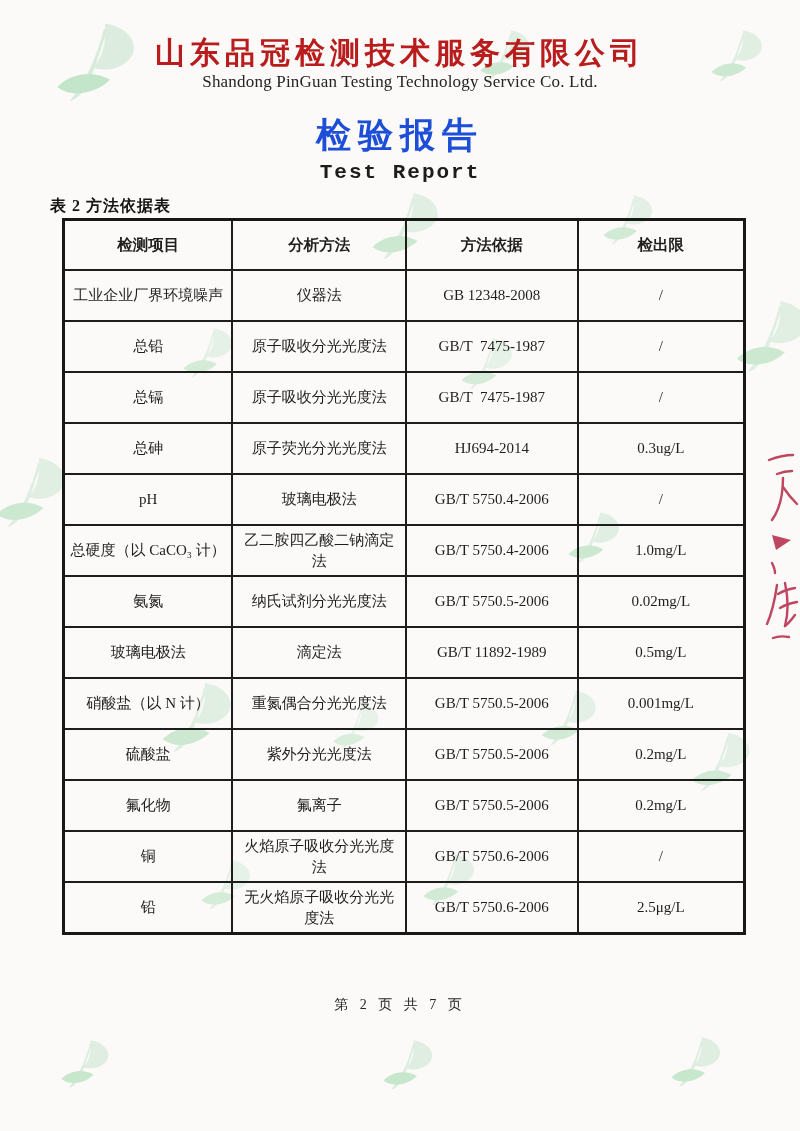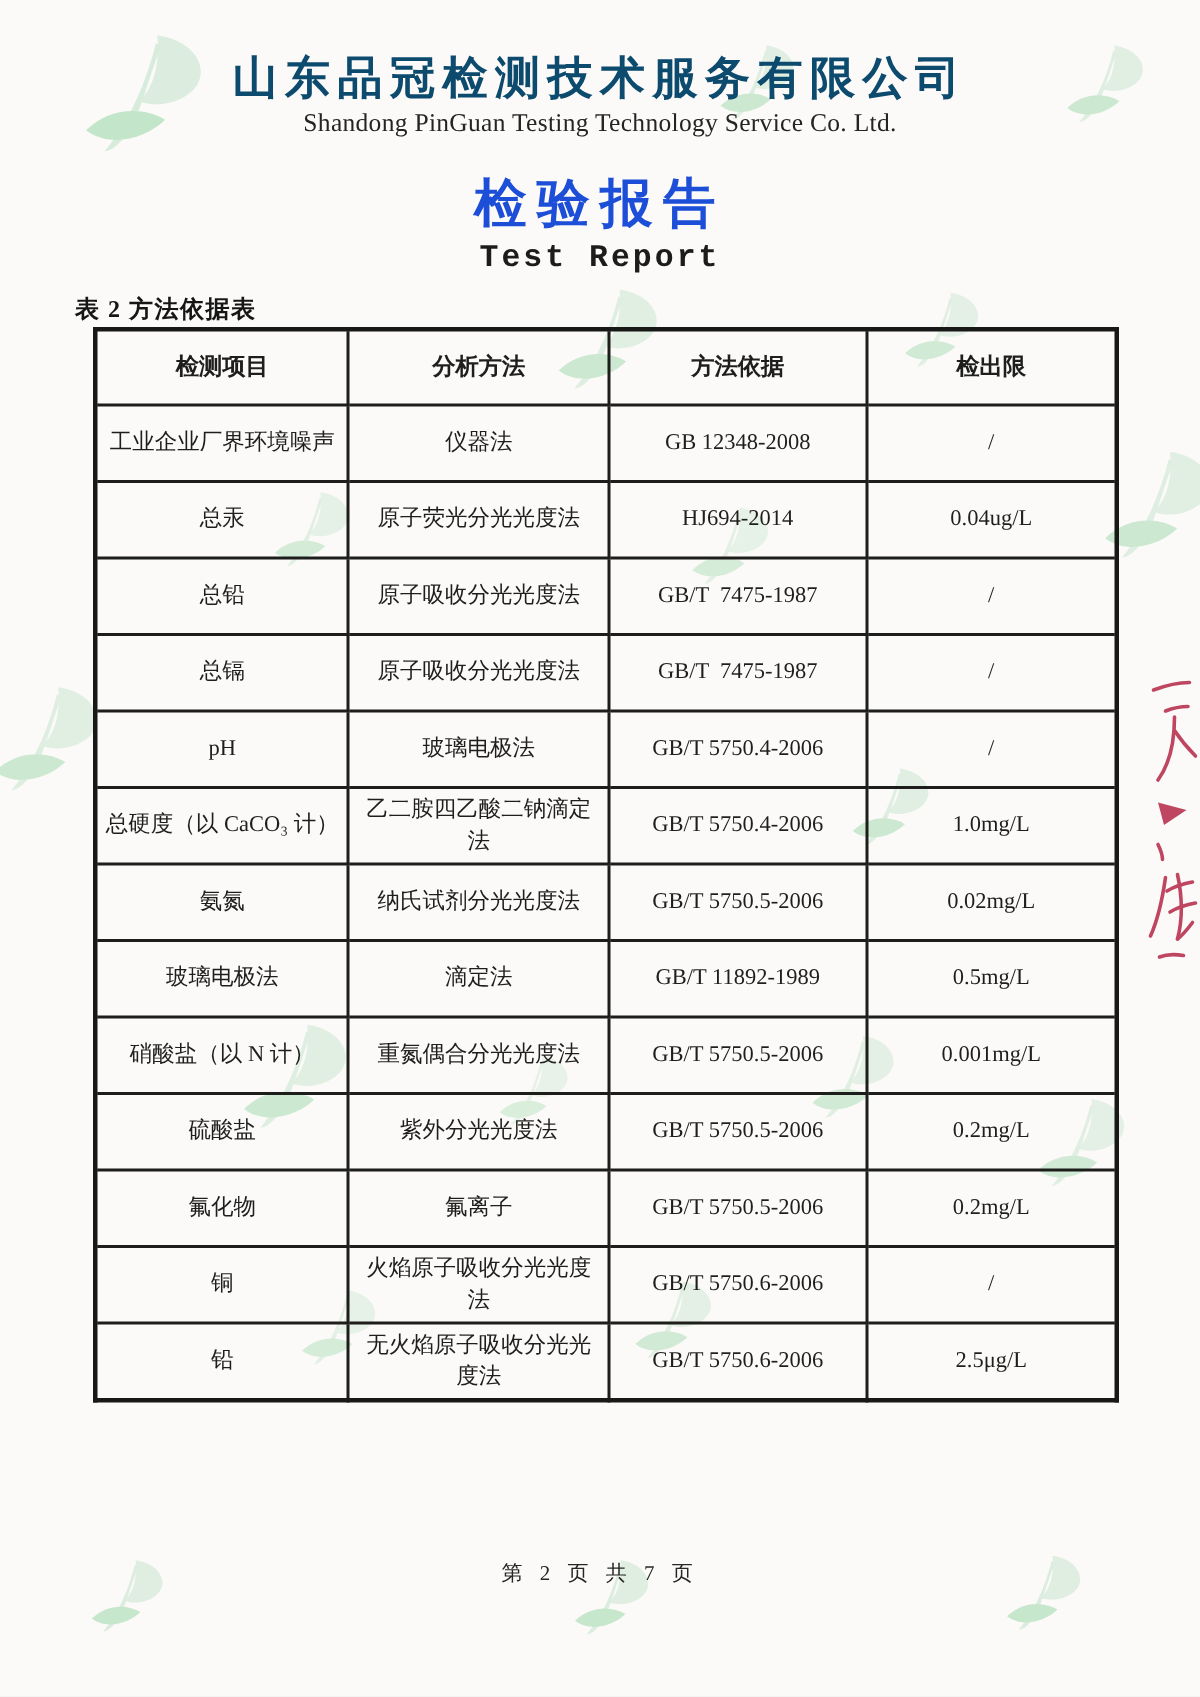--- a/index.html
+++ b/index.html
@@ -10,21 +10,21 @@
     color:#1e1e1c;
     font-family:"Liberation Serif","DejaVu Serif",serif;
   }
   
   .wm{position:absolute;pointer-events:none;}
   
   .header{position:absolute;top:36px;left:0;width:100%;text-align:center;}
   .company-cn{
     font-family:"DejaVu Sans","Liberation Sans",sans-serif;
     font-weight:700;font-size:30px;letter-spacing:5px;line-height:1.1;
-    color:#0c4a6e;
+    color:#b91c1c;
   }
   .company-en{
     font-family:"Liberation Serif","DejaVu Serif",serif;
     font-weight:400;font-size:17px;margin-top:3px;letter-spacing:.2px;
     color:#242422;
   }
   .title-cn{
     font-family:"DejaVu Sans","Liberation Sans",sans-serif;
     font-weight:700;font-size:35px;letter-spacing:7px;margin-top:20px;
     color:#1d4ed8;
@@ -53,21 +53,21 @@
     text-align:center;vertical-align:middle;
     padding:2px 5px;
     white-space:pre-wrap;
     font-size:15px;line-height:1.35;
     color:#1e1e1c;
   }
   table.method th{height:44px;font-size:15.5px;font-weight:700;}
   table.method td{height:45px;}
   
   .footer{
-    position:absolute;top:1040px;left:0;width:100%;text-align:center;
+    position:absolute;top:996px;left:0;width:100%;text-align:center;
     font-size:14px;letter-spacing:4px;color:#262624;
   }
   
   .red-marks{position:absolute;left:765px;top:447px;}
 </style>
 </head>
 <body>
 
 <div class="page">
 
@@ -166,36 +166,36 @@
       </tr>
     </thead>
     <tbody>
         <tr>
           <td>工业企业厂界环境噪声</td>
           <td>仪器法</td>
           <td>GB 12348-2008</td>
           <td>/</td>
         </tr>
         <tr>
-          <td>总汞</td>
-          <td>原子荧光分光光度法</td>
-          <td>HJ694-2014</td>
-          <td>0.04ug/L</td>
-        </tr>
-        <tr>
           <td>总铅</td>
           <td>原子吸收分光光度法</td>
           <td>GB/T  7475-1987</td>
           <td>/</td>
         </tr>
         <tr>
           <td>总镉</td>
           <td>原子吸收分光光度法</td>
           <td>GB/T  7475-1987</td>
           <td>/</td>
+        </tr>
+        <tr>
+          <td>总砷</td>
+          <td>原子荧光分光光度法</td>
+          <td>HJ694-2014</td>
+          <td>0.3ug/L</td>
         </tr>
         <tr>
           <td>pH</td>
           <td>玻璃电极法</td>
           <td>GB/T 5750.4-2006</td>
           <td>/</td>
         </tr>
         <tr>
           <td>总硬度（以 CaCO₃ 计）</td>
           <td>乙二胺四乙酸二钠滴定法</td>

